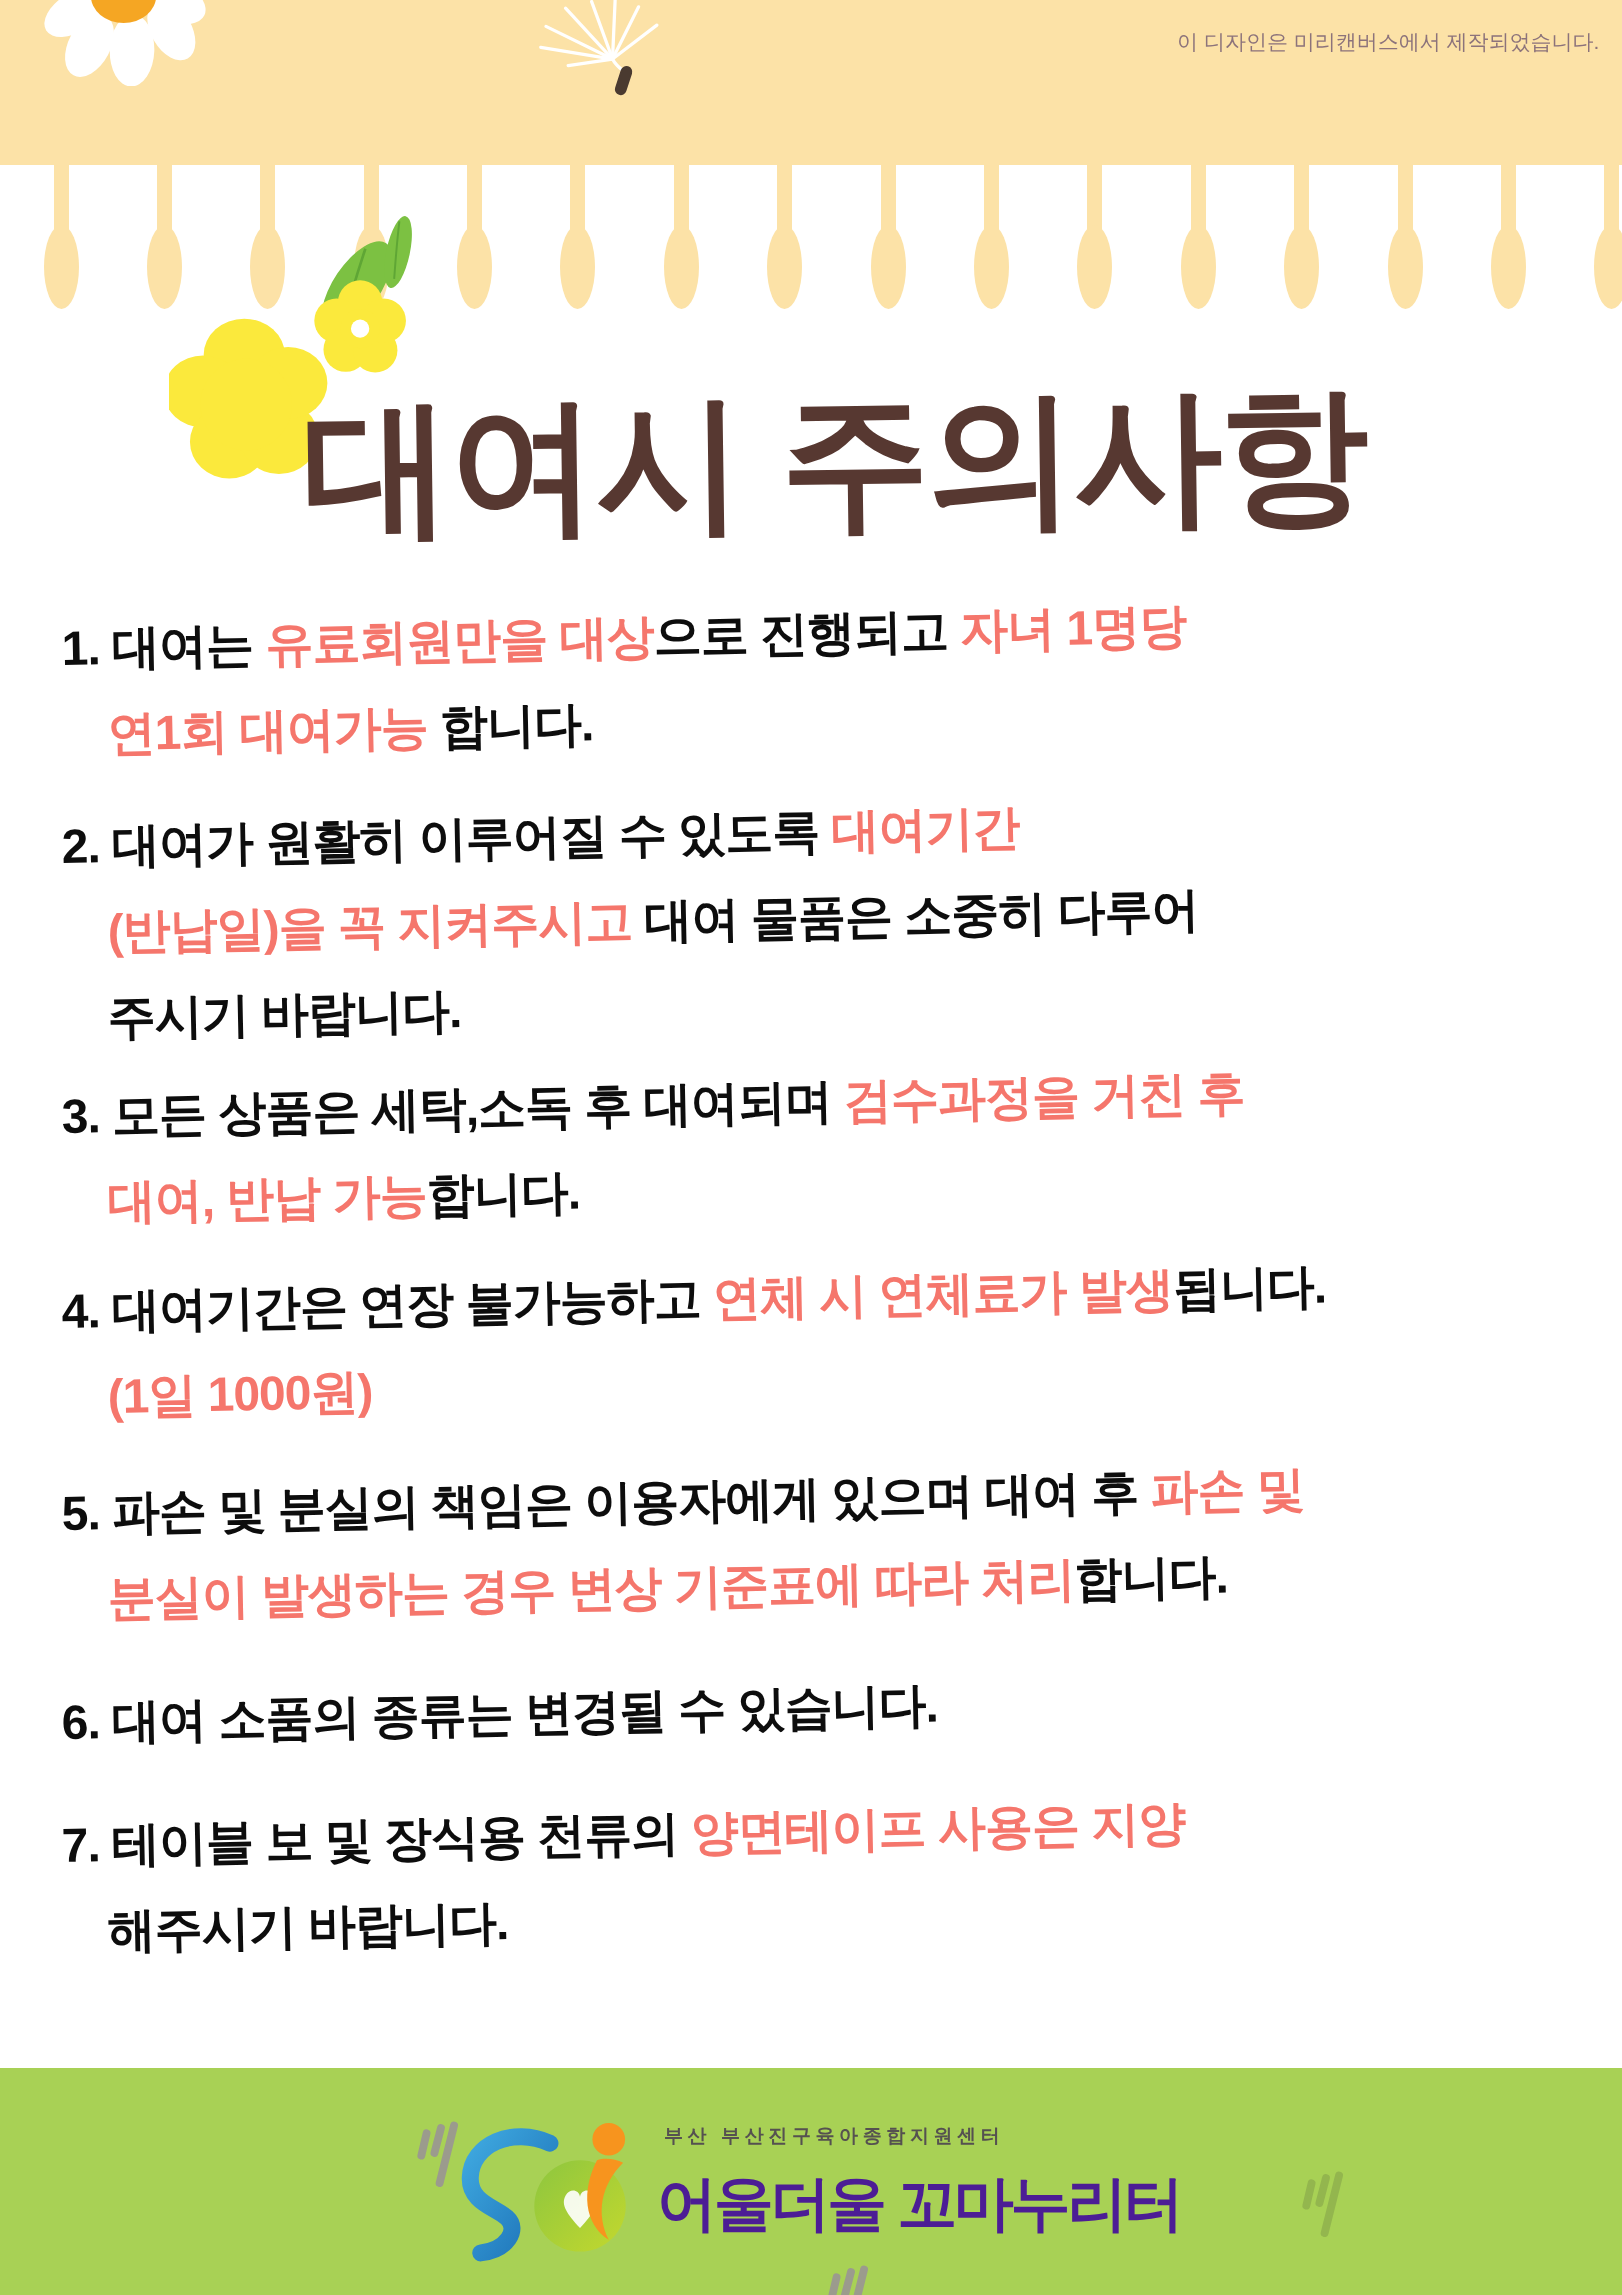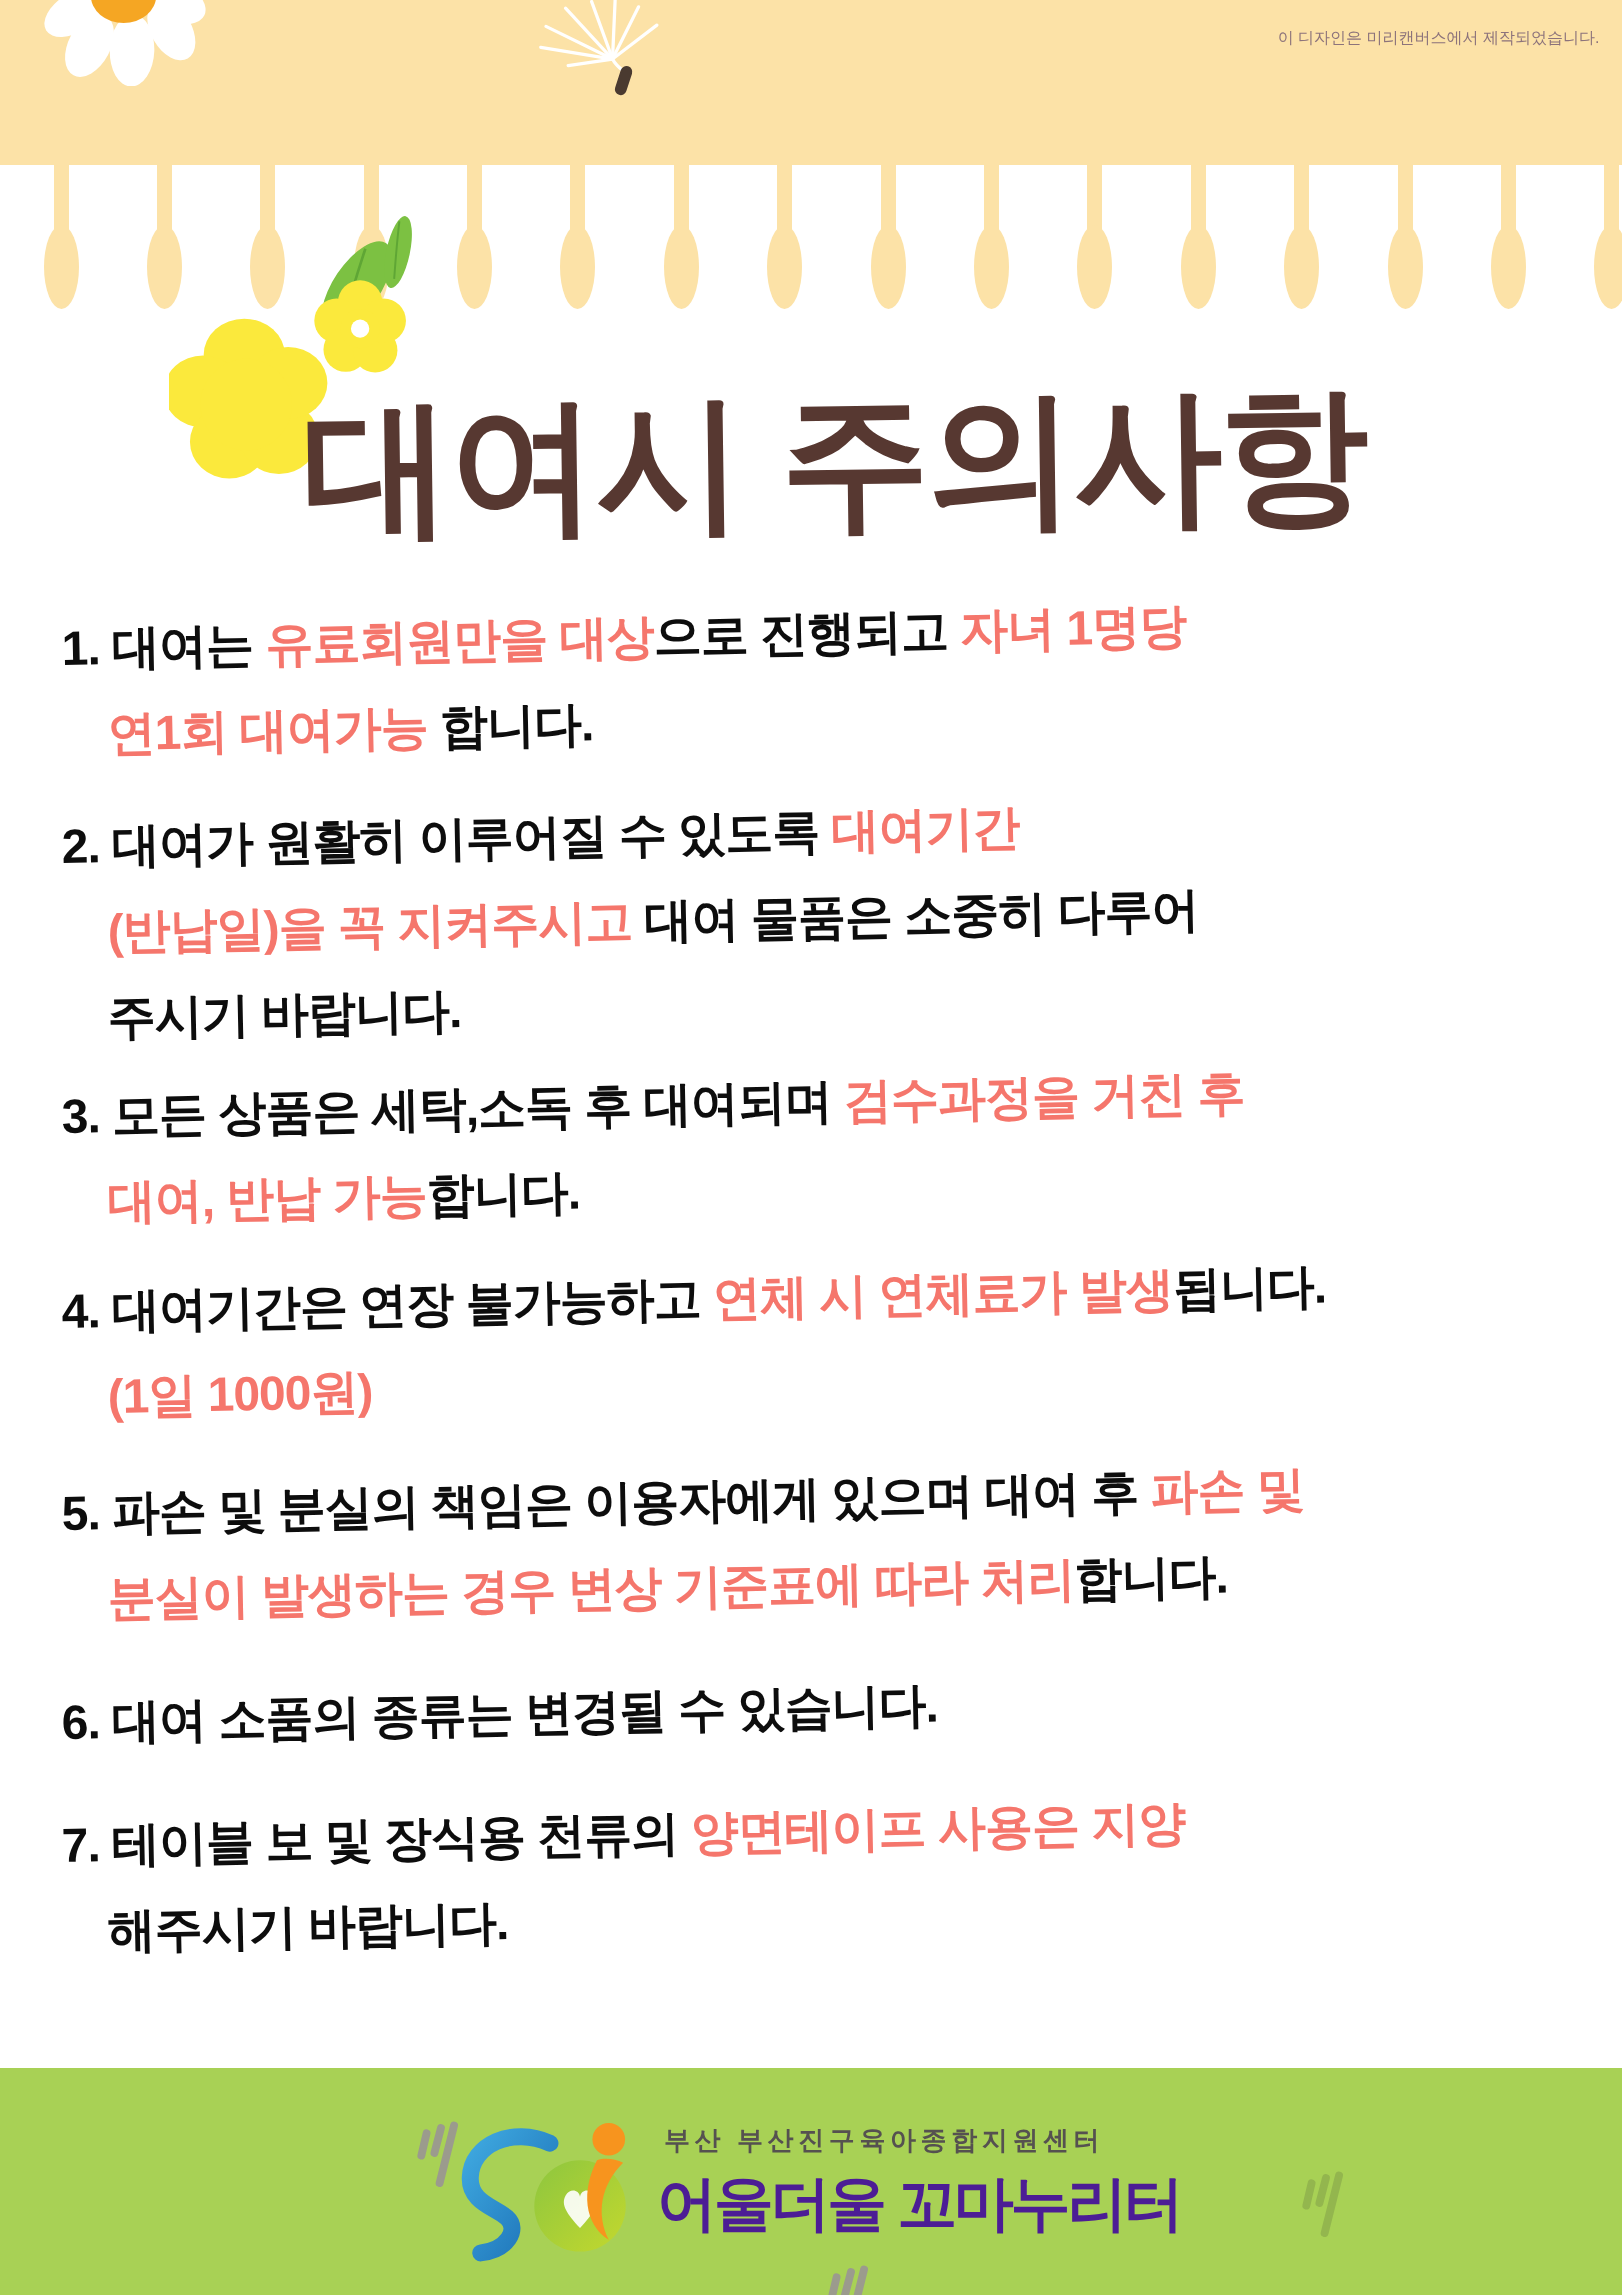--- a/index.html
+++ b/index.html
@@ -3,21 +3,21 @@
 <meta charset="utf-8">
 <style>
   html,body{margin:0;padding:0;background:#9a9a9a;}
   .poster{
     position:relative;width:1623px;height:2295px;background:#ffffff;
     overflow:hidden;font-family:"Liberation Sans",sans-serif;
   }
   
   .header-band{position:absolute;top:0;left:0;width:1623px;height:165px;background:#FCE2A7;}
   .watermark{
-    position:absolute;top:27.5px;right:23.6px;font-size:16px;color:#8C737B;
+    position:absolute;top:27.5px;right:23.6px;font-size:21px;color:#8C737B;
     letter-spacing:0px;font-weight:normal;
   }
   .fringe{position:absolute;top:164px;left:0;width:1623px;height:151px;}
   .tassel{position:absolute;top:0;width:37px;display:flex;flex-direction:column;align-items:center;}
   .tassel .stem{width:14.4px;height:73px;background:#FCE2A7;border-radius:0 0 6.5px 6.5px;}
   .tassel .drop{width:35px;height:84px;background:#FCE2A7;border-radius:50%;margin-top:-11.8px;}
   
   .deco{position:absolute;}
   
   .page-title{
@@ -36,21 +36,21 @@
   .seg.red{color:#F5766C;}
   .rule:nth-of-type(1){margin-bottom:26px;}
   .rule:nth-of-type(2){margin-bottom:11.8px;}
   .rule:nth-of-type(3){margin-bottom:23.6px;}
   .rule:nth-of-type(4){margin-bottom:30px;}
   .rule:nth-of-type(5){margin-bottom:37px;}
   .rule:nth-of-type(6){margin-bottom:37px;}
   
   .footer{position:absolute;left:0;top:2068px;width:1623px;height:228px;background:#A8D155;overflow:hidden;}
   .footer-org-small{
-    position:absolute;left:664px;top:55px;font-size:26px;font-weight:bold;
+    position:absolute;left:664px;top:55px;font-size:19px;font-weight:bold;
     color:#555150;letter-spacing:4.6px;white-space:nowrap;
   }
   .footer-org-large{
     position:absolute;left:657px;top:96px;font-size:60px;font-weight:bold;
     color:#4c1d95;letter-spacing:-3.3px;white-space:nowrap;
   }
 </style>
 </head>
 <body>
 

